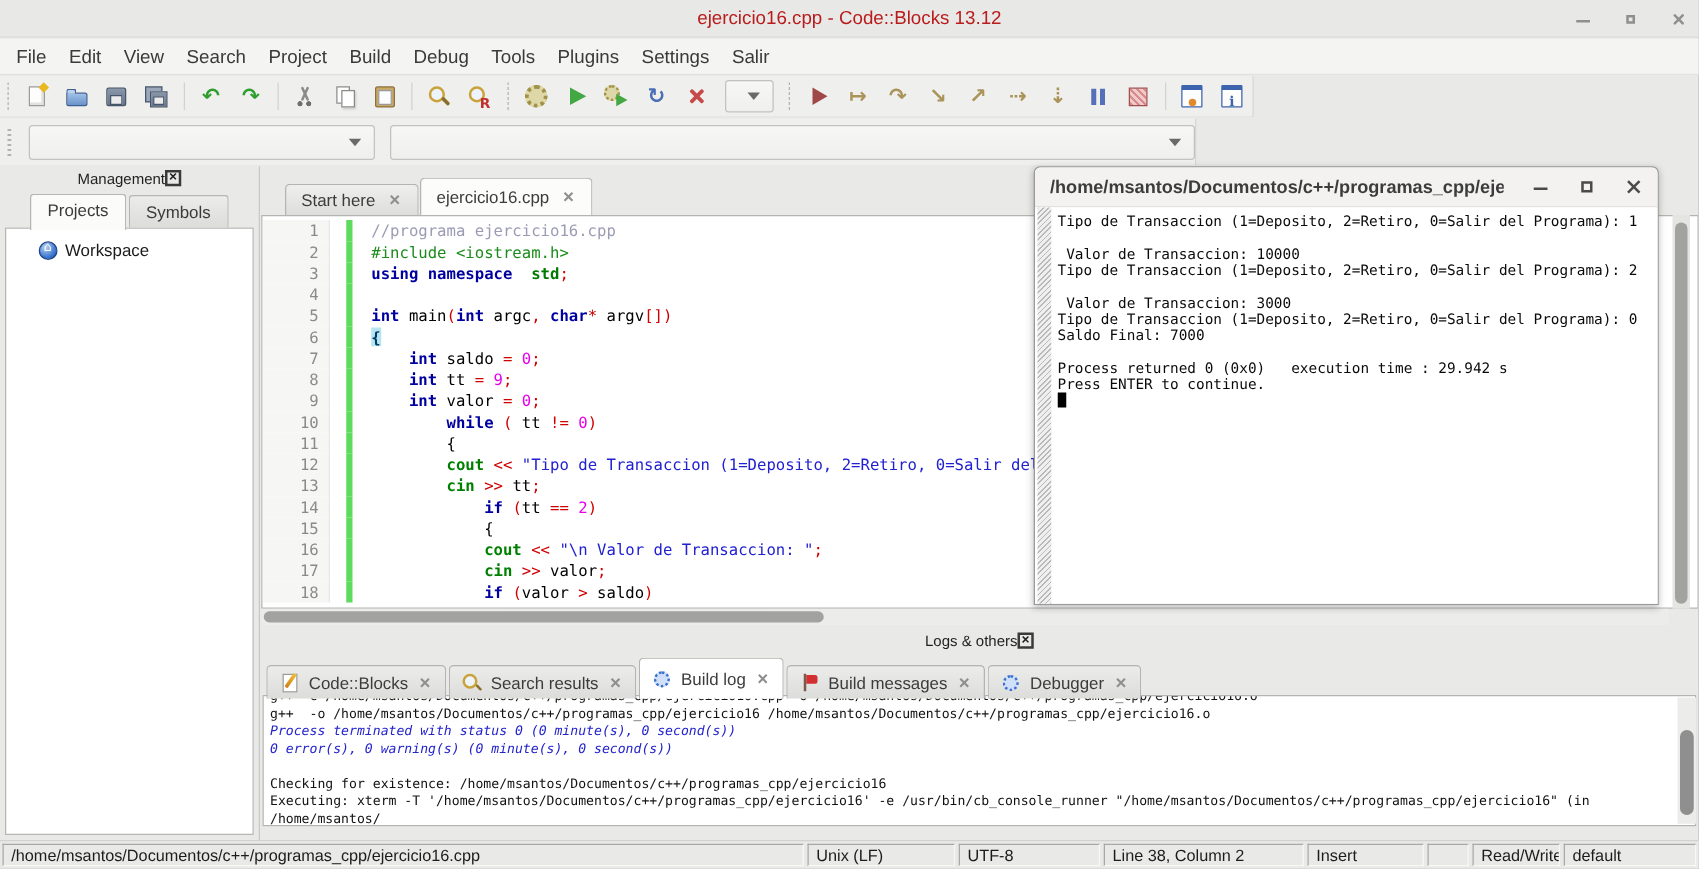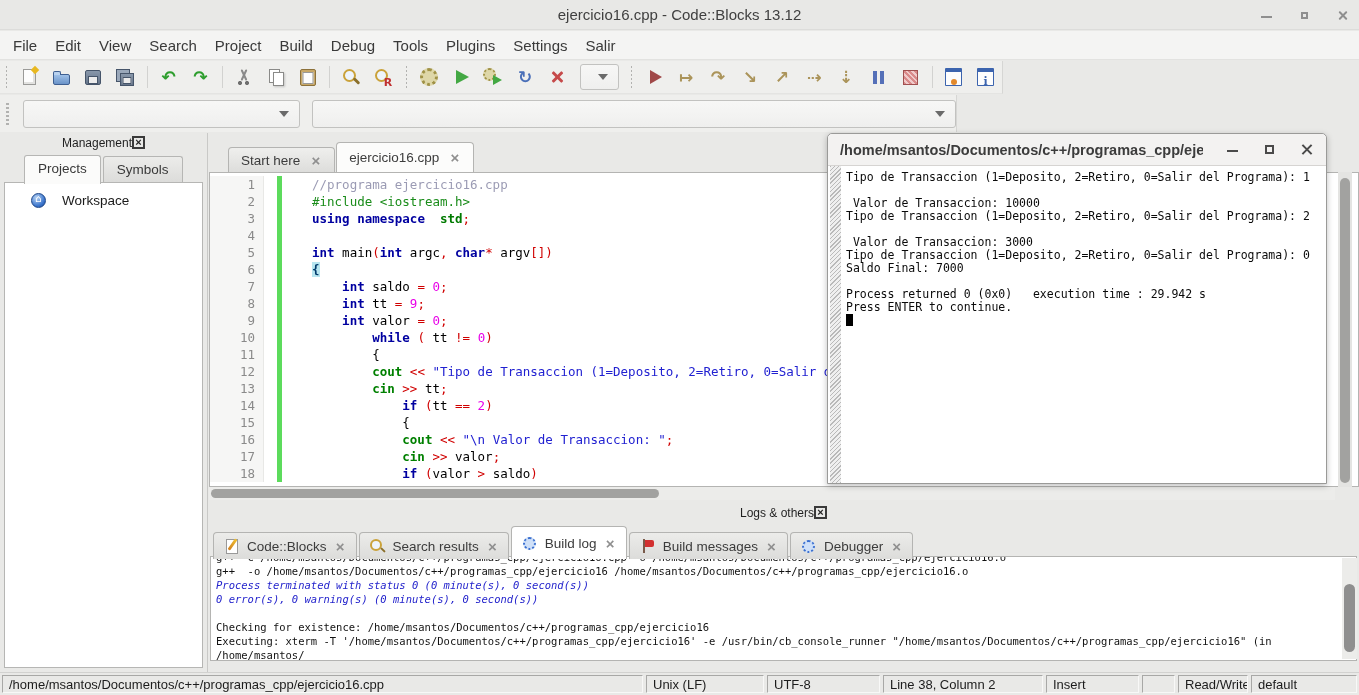--- a/index.html
+++ b/index.html
@@ -1,21 +1,21 @@
 <!DOCTYPE html>
 <html><head>
 <meta charset="utf-8">
 <style>
 *{box-sizing:border-box;margin:0;padding:0}
 body{background:#555;font-family:"Liberation Sans",sans-serif}
 .app{position:relative;width:1359px;height:695px;background:#e9e9e7;overflow:hidden}
 
 
 .titlebar{position:absolute;top:0;left:0;right:0;height:30px;background:#e8e8e6;border-bottom:1px solid #dcdcda;display:flex;align-items:center;justify-content:center}
-.titletext{color:#404040;font-size:15px}
+.titletext{color:#b91c1c;font-size:15px}
 .winbtns{position:absolute;right:10px;top:0;height:30px;display:flex;gap:25px;align-items:center}
 .wb{width:13px;height:13px;position:relative;display:block}
 .wb-min::before{content:"";position:absolute;left:1px;right:1px;top:7px;height:2px;background:#8f8f8f}
 .wb-max::before{content:"";position:absolute;inset:3px;border:2px solid #8f8f8f}
 .wb-close::before,.wb-close::after{content:"";position:absolute;left:6px;top:1px;width:2px;height:11px;background:#8f8f8f;border-radius:1px}
 .wb-close::before{transform:rotate(45deg)}.wb-close::after{transform:rotate(-45deg)}
 
 
 .menubar{position:absolute;top:31px;left:0;right:0;height:29px;background:#f4f4f3;border-bottom:1px solid #e2e2e0;display:flex;align-items:center;padding-left:4px}
 .menu-item{padding:4px 9px;font-size:15px;color:#3a3a3a}
@@ -79,35 +79,35 @@
 
 
 .management{position:absolute;left:0;top:133px;width:208px;bottom:23px;background:#e9e9e7;border-right:1px solid #c9c9c7}
 .pane-head{height:19px;display:flex;align-items:center;justify-content:center;padding:0 7px;font-size:12px;color:#1f1f1f}
 .boxx{width:13px;height:13px;border:2px solid #3a3a3a;display:flex;align-items:center;justify-content:center}
 .boxx::before{content:"×";font-size:11px;font-weight:bold;color:#1f1f1f;line-height:1}
 .mg-tabs{display:flex;align-items:flex-end;height:30px;padding-left:24px;position:relative;z-index:2}
 .mg-tab{font-size:13.5px;color:#3a3a3a;padding:5px 13px;border:1px solid #b6b6b4;border-bottom:none;border-radius:3px 3px 0 0;background:linear-gradient(#ececea,#dcdcda);margin-right:2px}
 .mg-tab.active{background:#fbfbfa;padding-bottom:8px;margin-bottom:-2px}
 .mg-body{position:absolute;left:4px;right:4px;top:49px;bottom:4px;background:#fff;border:1px solid #b6b6b4}
-.tree-item{display:flex;align-items:center;gap:16px;padding:10px 0 0 26px;font-size:13.5px;color:#1a1a1a}
+.tree-item{display:flex;align-items:center;gap:6px;padding:10px 0 0 26px;font-size:13.5px;color:#1a1a1a}
 
 
 .editor{position:absolute;left:208px;top:133px;right:0;height:367px}
 .ed-tabs{position:absolute;top:8px;left:20px;right:0;height:31px;display:flex;align-items:flex-end;z-index:2}
 .ed-tab{display:flex;align-items:center;gap:9px;font-size:13.5px;color:#3c3c3c;padding:0 12px;border:1px solid #b4b4b2;border-bottom:none;border-radius:4px 4px 0 0;background:linear-gradient(#efefed,#dddddb);height:25px;margin-right:1px}
 .ed-tab.active{background:#fcfcfb;height:30px}
 .tabx{width:13px;height:15px;display:flex;align-items:center;justify-content:center}
 .tabx::before{content:"×";color:#8f8f8f;font-weight:bold;font-size:15px;line-height:1}
 .ed-surface{position:absolute;left:1px;top:39px;right:0;bottom:13px;background:#fff;border:1px solid #b4b4b2;overflow:hidden}
 .code{position:absolute;left:0;top:3px;right:0}
 .cl{display:flex;height:17px;align-items:stretch}
 .ln{width:54px;text-align:right;color:#8a8a8a;background:#f6f6f5;border-right:1px solid #e8e8e6;font-family:"DejaVu Sans Mono",monospace;font-size:12.5px;line-height:17px;padding-right:8px}
 .chg{width:5px;background:#5cdb5c;margin-left:13px}
-.ct{font-family:"DejaVu Sans Mono",monospace;font-size:12.5px;line-height:17px;white-space:pre;margin-left:30px}
+.ct{font-family:"DejaVu Sans Mono",monospace;font-size:12.5px;line-height:17px;white-space:pre;margin-left:15px}
 .cm{color:#9b9bb4}.pp{color:#1a8c1a}.kw{color:#0000a0;font-weight:bold}.usr{color:#007a00;font-weight:bold}
 .fn{color:#008000;font-weight:bold}.op{color:#d00000}.num{color:#e800e8}.str{color:#2121d1}.pl{color:#000}
 .brc{background:#b8e6f0;color:#003a6b;font-weight:bold}
 .ed-hscroll{position:absolute;left:1px;right:24px;bottom:0;height:13px;background:#ececea}
 .ed-hthumb{position:absolute;left:2px;top:2px;bottom:2px;width:448px;background:#a2a2a0;border-radius:6px}
 .ed-vscroll{position:absolute;right:7px;top:39px;width:14px;bottom:13px;background:#e4e4e2}
 .ed-vthumb{position:absolute;left:2px;right:2px;top:6px;bottom:4px;background:#a2a2a0;border-radius:6px}
 
 
 .terminal{position:absolute;left:827px;top:133px;width:500px;height:351px;background:#fff;border:1px solid #9a9a98;border-radius:5px 5px 0 0;box-shadow:0 2px 6px rgba(0,0,0,.25);z-index:5}

